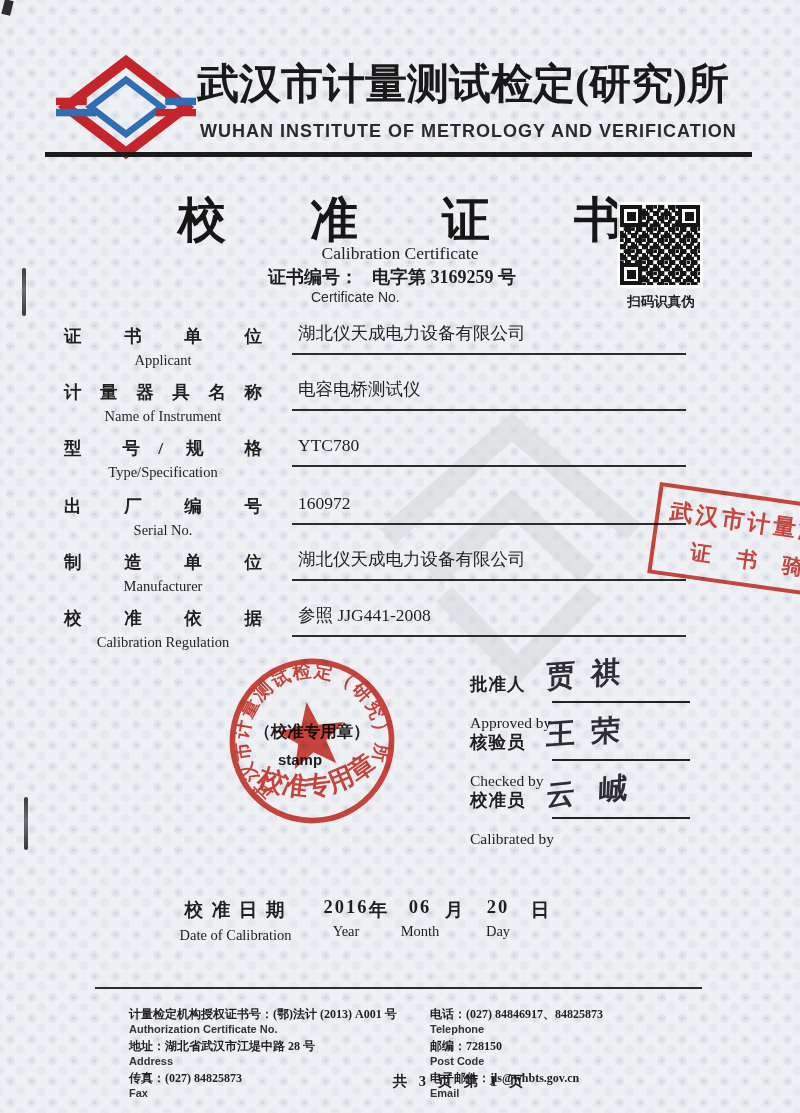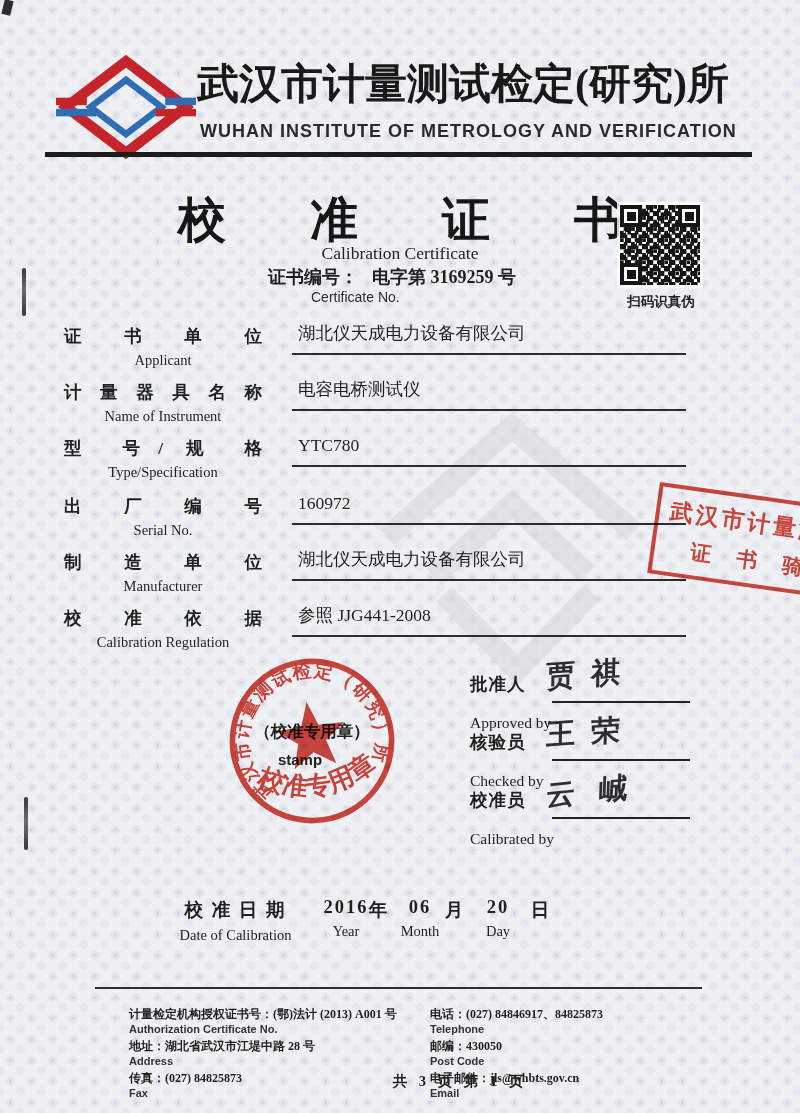--- a/index.html
+++ b/index.html
@@ -253,21 +253,21 @@
     <p class="en">Authorization Certificate No.</p>
     <p class="cn">地址：湖北省武汉市江堤中路 28 号</p>
     <p class="en">Address</p>
     <p class="cn">传真：(027) 84825873</p>
     <p class="en">Fax</p>
   </div>
 
   <div class="abs fcol fright">
     <p class="cn">电话：(027) 84846917、84825873</p>
     <p class="en">Telephone</p>
-    <p class="cn">邮编：430050</p>
+    <p class="cn">邮编：728150</p>
     <p class="en">Post Code</p>
     <p class="cn">电子邮件：jls@whbts.gov.cn</p>
     <p class="en">Email</p>
   </div>
 
   <div class="abs pageinfo">共 3 页 第 1 页</div>
 
 </div>
 
 </body></html>

